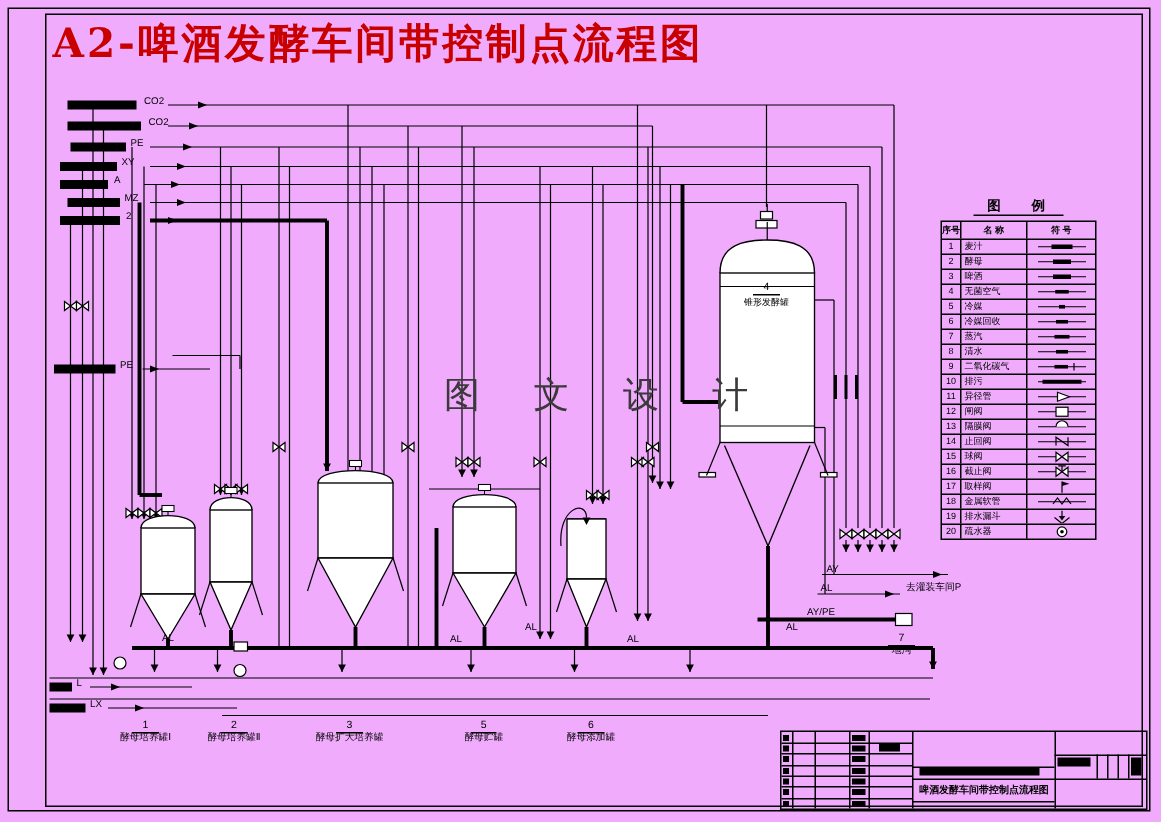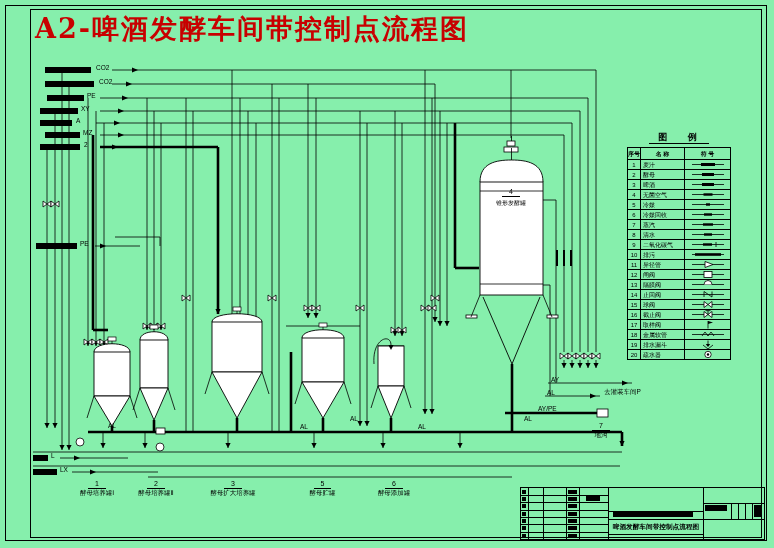--- a/index.html
+++ b/index.html
@@ -1,16 +1,16 @@
 <!DOCTYPE html>
 <html><head>
 <meta charset="utf-8">
 <style>
   html,body{margin:0;padding:0;background:#fff;}
-  #sheet{position:relative;width:774px;height:548px;background:#86efac;overflow:hidden;
+  #sheet{position:relative;width:774px;height:548px;background:#f0abfc;overflow:hidden;
          font-family:"Liberation Sans",sans-serif;color:#000;}
   .frame-outer{position:absolute;left:5px;top:5px;width:760px;height:534px;border:1.6px solid #000;}
   .frame-inner{position:absolute;left:30px;top:9px;width:730px;height:527px;border:1.1px solid #000;}
   #art{position:absolute;left:0;top:0;}
   .red-title{position:absolute;left:35px;top:11px;font-family:"DejaVu Serif",serif;font-weight:bold;
              font-size:27px;color:#c80000;letter-spacing:2px;white-space:nowrap;}
   .watermark{position:absolute;left:296px;top:247px;font-family:"DejaVu Serif",serif;font-size:24px;
              letter-spacing:14px;color:#3a3a3a;white-space:nowrap;}
   .lbl{position:absolute;font-size:6.5px;line-height:1;white-space:nowrap;}
   .eq{position:absolute;text-align:center;font-size:7px;line-height:1.2;}
@@ -268,20 +268,21 @@
         <line x1="480" y1="284" x2="543" y2="284" stroke="#000" stroke-width="0.8"></line>
         <line x1="480" y1="295" x2="471" y2="317" stroke="#000" stroke-width="0.8"></line>
         <line x1="543" y1="295" x2="552" y2="317" stroke="#000" stroke-width="0.8"></line>
         <line x1="483" y1="297" x2="512" y2="364" stroke="#000" stroke-width="0.9"></line>
         <line x1="540" y1="297" x2="512" y2="364" stroke="#000" stroke-width="0.9"></line>
         <line x1="511.5" y1="160" x2="511.5" y2="148" stroke="#000" stroke-width="0.8"></line>
         <line x1="511.5" y1="141" x2="511.5" y2="136" stroke="#000" stroke-width="0.8"></line>
       </svg></div>
 
   <div class="red-title">A2-啤酒发酵车间带控制点流程图</div>
+  <div class="watermark">图 文 设 计</div>
 
   <span class="lbl" style="left:96px;top:65px">CO2</span>
   <span class="lbl" style="left:99px;top:79px">CO2</span>
   <span class="lbl" style="left:87px;top:93px">PE</span>
   <span class="lbl" style="left:81px;top:106px">XY</span>
   <span class="lbl" style="left:76px;top:118px">A</span>
   <span class="lbl" style="left:83px;top:130px">MZ</span>
   <span class="lbl" style="left:84px;top:142px">2</span>
   <span class="lbl" style="left:80px;top:241px">PE</span>
   <span class="lbl" style="left:51px;top:453px">L</span>

